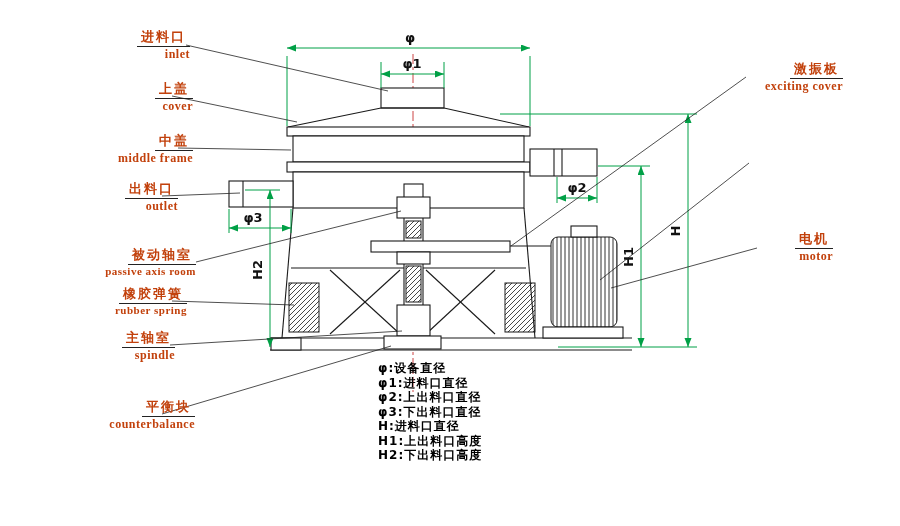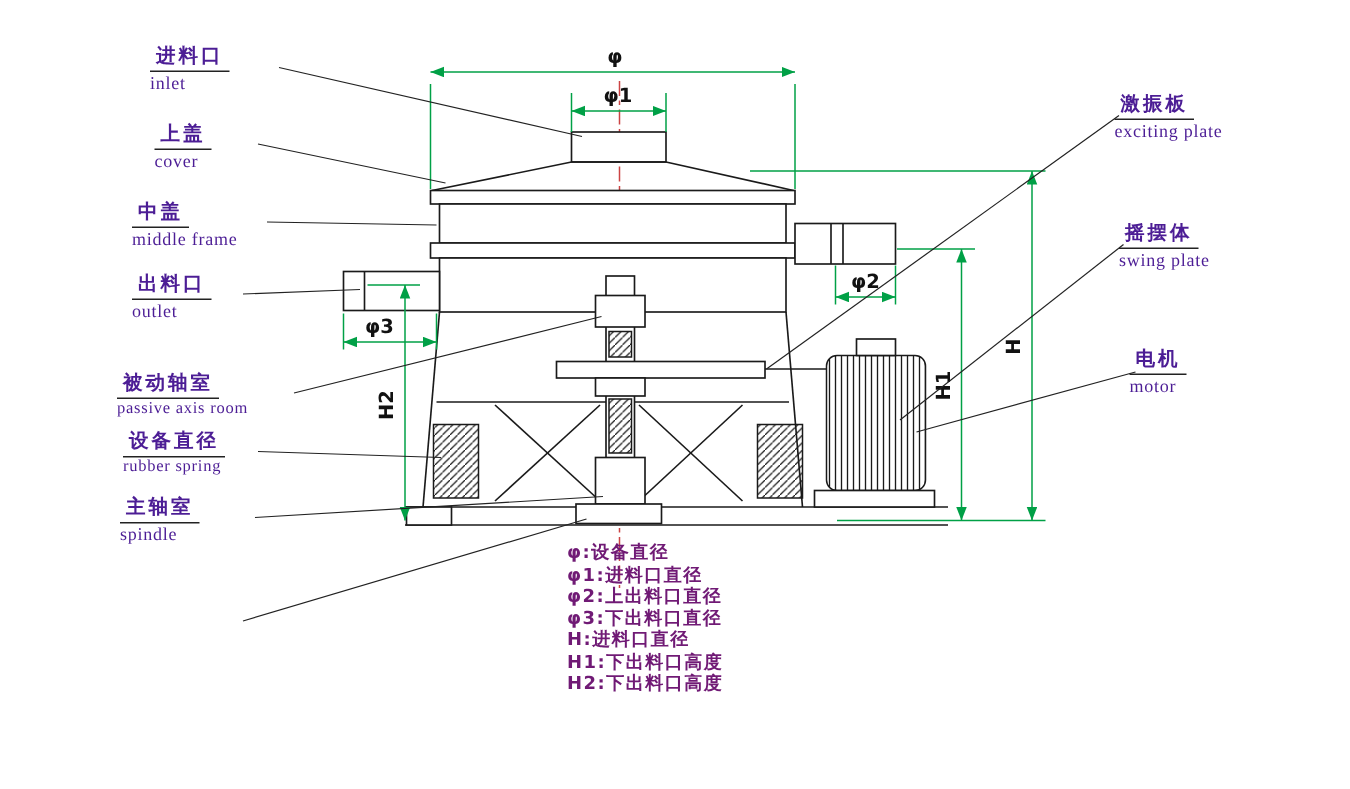--- a/index.html
+++ b/index.html
@@ -13,30 +13,30 @@
   .lnf   { stroke:var(--line,#1a1a1a); stroke-width:1.1; fill:#fff; }
   .hatchf{ stroke:var(--line,#1a1a1a); stroke-width:1; fill:url(#hatch); }
   .vlinef{ stroke:var(--line,#1a1a1a); stroke-width:1; fill:url(#vlines); }
   .dim   { stroke:var(--dimension,#00a046); stroke-width:1; fill:none; }
   .arr   { fill:var(--dimension,#00a046); }
   .cl    { stroke:var(--centerline,#cc4444); stroke-width:1; stroke-dasharray:10 3 3 3; fill:none; }
   .leader{ stroke:#222; stroke-width:0.8; fill:none; }
   .dtext { font:bold 13px "DejaVu Sans", sans-serif; fill:#111; }
 
   
-  .part-label { position:absolute; text-align:left; color:#4c1d95; line-height:1.2; }
+  .part-label { position:absolute; text-align:right; color:#c2410c; line-height:1.2; }
   .part-label .zh { display:inline-block; font-size:13px; font-weight:bold; letter-spacing:2px;
                     border-bottom:1.5px solid #222; padding:0 4px 1px; white-space:nowrap; }
-  .part-label .en { display:block; font-size:12px; font-weight:normal; letter-spacing:.5px;
+  .part-label .en { display:block; font-size:12px; font-weight:bold; letter-spacing:.5px;
                     font-family:"Liberation Serif", serif; white-space:nowrap; }
   .part-label.small .en { font-size:11px; }
 
   
   .legend { position:absolute; left:378px; top:361px; font-size:12px; font-weight:bold;
-            color:#701a75; line-height:14.5px; letter-spacing:1px; }
+            color:#000000; line-height:14.5px; letter-spacing:1px; }
 </style>
 </head>
 <body>
 
 <div class="canvas">
 
   <svg width="900" height="526" viewBox="0 0 900 526">
     <defs>
       <marker id="ar" markerWidth="10" markerHeight="8" refX="9" refY="3.5" orient="auto-start-reverse">
         <path d="M0,0 L9,3.5 L0,7 Z" class="arr"></path>
@@ -198,44 +198,44 @@
   </div>
   <div class="part-label" style="left:88px; top:178px; width:90px;">
     <span class="zh">出料口</span>
     <span class="en">outlet</span>
   </div>
   <div class="part-label small" style="left:78px; top:244px; width:118px;">
     <span class="zh">被动轴室</span>
     <span class="en">passive axis room</span>
   </div>
   <div class="part-label small" style="left:82px; top:283px; width:105px;">
-    <span class="zh">设备直径</span>
+    <span class="zh">橡胶弹簧</span>
     <span class="en">rubber spring</span>
   </div>
   <div class="part-label" style="left:80px; top:327px; width:95px;">
     <span class="zh">主轴室</span>
     <span class="en">spindle</span>
   </div>
+  <div class="part-label" style="left:70px; top:396px; width:125px;">
+    <span class="zh">平衡块</span>
+    <span class="en">counterbalance</span>
+  </div>
 
   <div class="part-label" style="left:743px; top:58px; width:100px;">
     <span class="zh">激振板</span>
-    <span class="en">exciting plate</span>
-  </div>
-  <div class="part-label" style="left:746px; top:144px; width:95px;">
-    <span class="zh">摇摆体</span>
-    <span class="en">swing plate</span>
+    <span class="en">exciting cover</span>
   </div>
   <div class="part-label" style="left:753px; top:228px; width:80px;">
     <span class="zh">电机</span>
     <span class="en">motor</span>
   </div>
 
   <div class="legend">
     <div>φ:设备直径</div>
     <div>φ1:进料口直径</div>
     <div>φ2:上出料口直径</div>
     <div>φ3:下出料口直径</div>
     <div>H:进料口直径</div>
-    <div>H1:下出料口高度</div>
+    <div>H1:上出料口高度</div>
     <div>H2:下出料口高度</div>
   </div>
 
 </div>
 
 </body></html>

